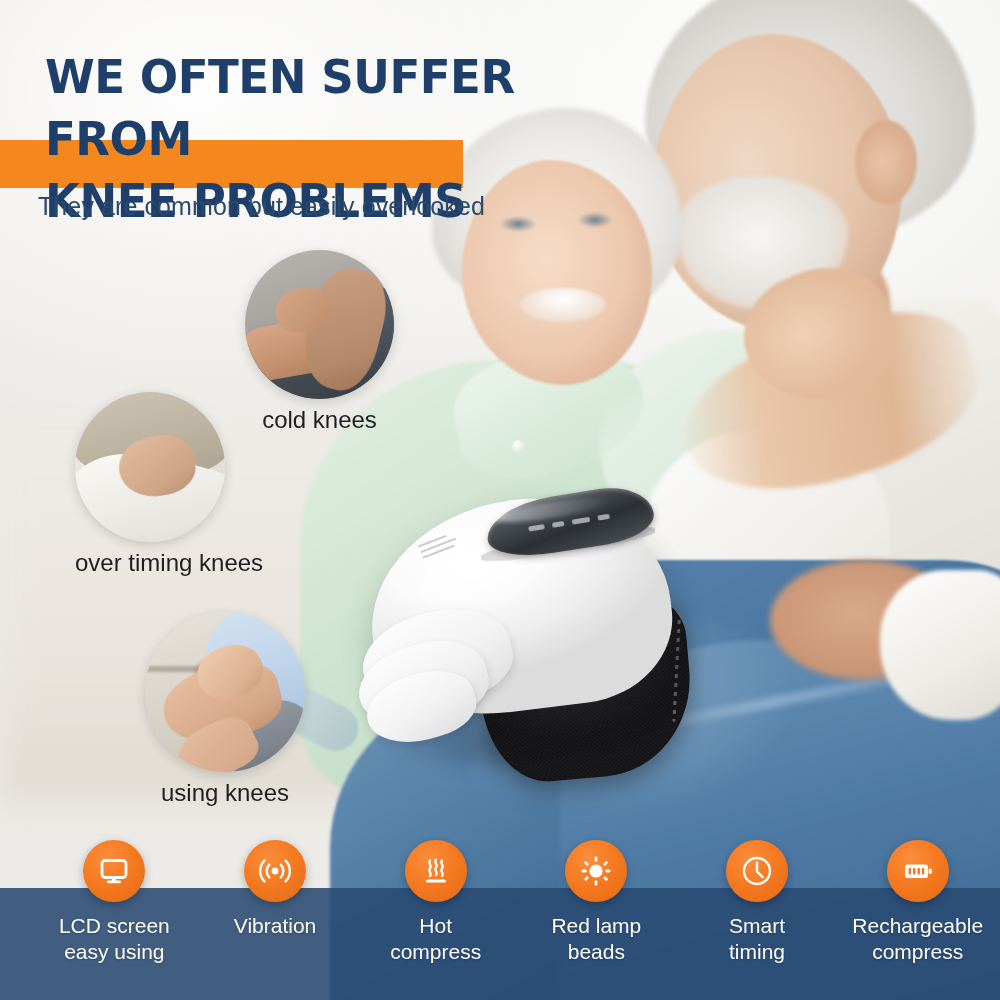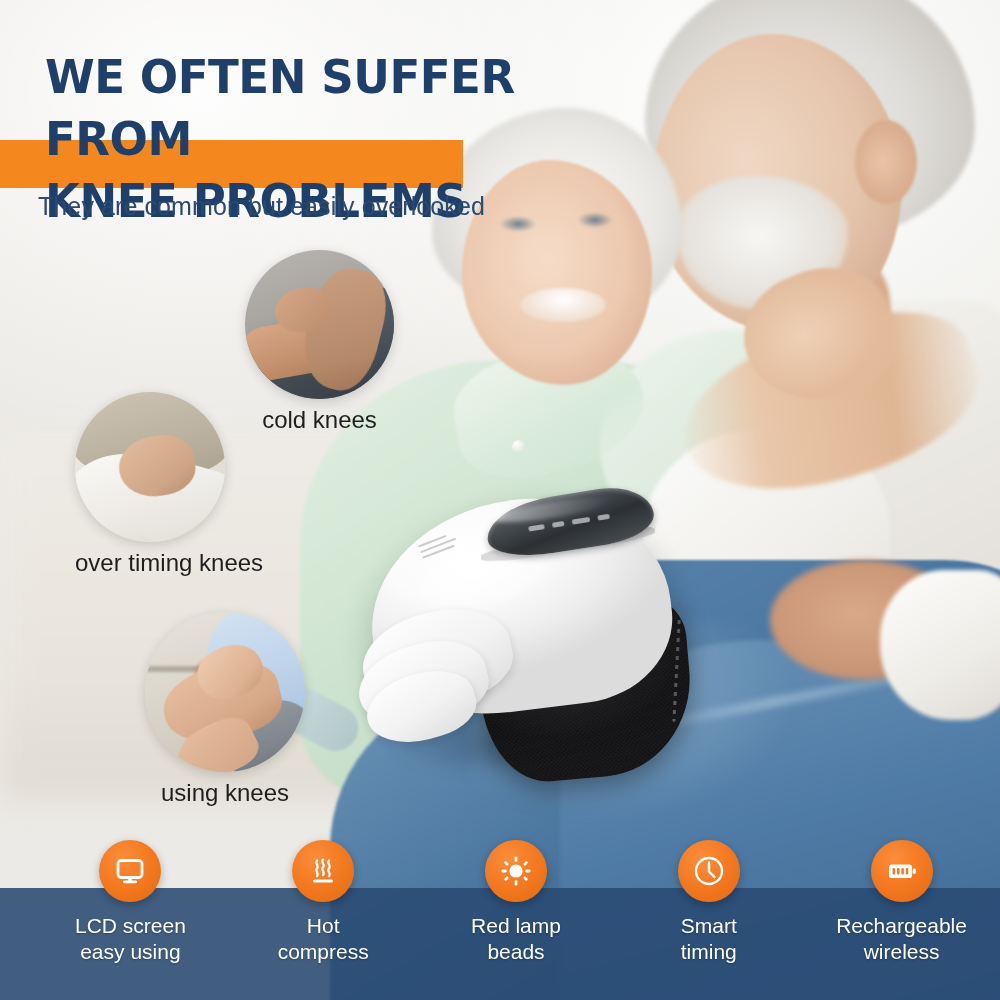--- a/index.html
+++ b/index.html
@@ -624,20 +624,32 @@
         <svg width="34" height="34" viewBox="0 0 34 34">
           <rect x="5" y="6.5" width="24" height="17" rx="3.2" fill="none" stroke="#fff" stroke-width="2.8"></rect>
           <rect x="15.2" y="23.5" width="3.6" height="3.6" fill="#fff"></rect>
           <rect x="10" y="26.6" width="14" height="2.6" rx="1.3" fill="#fff"></rect>
         </svg>
       </div>
       <div class="f-label">LCD screen
 easy using</div>
     </div>
 
+    <div class="feature">
+      <div class="f-icon">
+        <svg width="36" height="34" viewBox="0 0 36 34">
+          <circle cx="18" cy="17" r="3.4" fill="#fff"></circle>
+          <path d="M12.2 10.6a9.3 9.3 0 0 0 0 12.8" fill="none" stroke="#fff" stroke-width="2.4" stroke-linecap="round"></path>
+          <path d="M23.8 10.6a9.3 9.3 0 0 1 0 12.8" fill="none" stroke="#fff" stroke-width="2.4" stroke-linecap="round"></path>
+          <path d="M7.4 6.6a14.8 14.8 0 0 0 0 20.8" fill="none" stroke="#fff" stroke-width="2.4" stroke-linecap="round"></path>
+          <path d="M28.6 6.6a14.8 14.8 0 0 1 0 20.8" fill="none" stroke="#fff" stroke-width="2.4" stroke-linecap="round"></path>
+        </svg>
+      </div>
+      <div class="f-label">Vibration</div>
+    </div>
 
     <div class="feature">
       <div class="f-icon">
         <svg width="34" height="34" viewBox="0 0 34 34">
           <path d="M11 6.5c-2.6 2.6 2.6 5.2 0 7.8s2.6 5.2 0 7.8" fill="none" stroke="#fff" stroke-width="2.3" stroke-linecap="round"></path>
           <path d="M17 5.5c-2.6 2.6 2.6 5.2 0 7.8s2.6 5.2 0 7.8" fill="none" stroke="#fff" stroke-width="2.3" stroke-linecap="round"></path>
           <path d="M23 6.5c-2.6 2.6 2.6 5.2 0 7.8s2.6 5.2 0 7.8" fill="none" stroke="#fff" stroke-width="2.3" stroke-linecap="round"></path>
           <rect x="7" y="25.4" width="20" height="3" rx="1.5" fill="#fff"></rect>
         </svg>
       </div>
@@ -683,18 +695,18 @@
           <rect x="28.6" y="14.6" width="3.2" height="5.4" rx="1.4" fill="#fff"></rect>
           <g fill="#F47920">
             <rect x="8.6" y="14" width="2.5" height="6.6" rx="1"></rect>
             <rect x="13.0" y="14" width="2.5" height="6.6" rx="1"></rect>
             <rect x="17.4" y="14" width="2.5" height="6.6" rx="1"></rect>
             <rect x="21.8" y="14" width="2.5" height="6.6" rx="1"></rect>
           </g>
         </svg>
       </div>
       <div class="f-label">Rechargeable
-wireless</div>
+compress</div>
     </div>
 
   </div>
 
 </div>
 
 </body></html>

